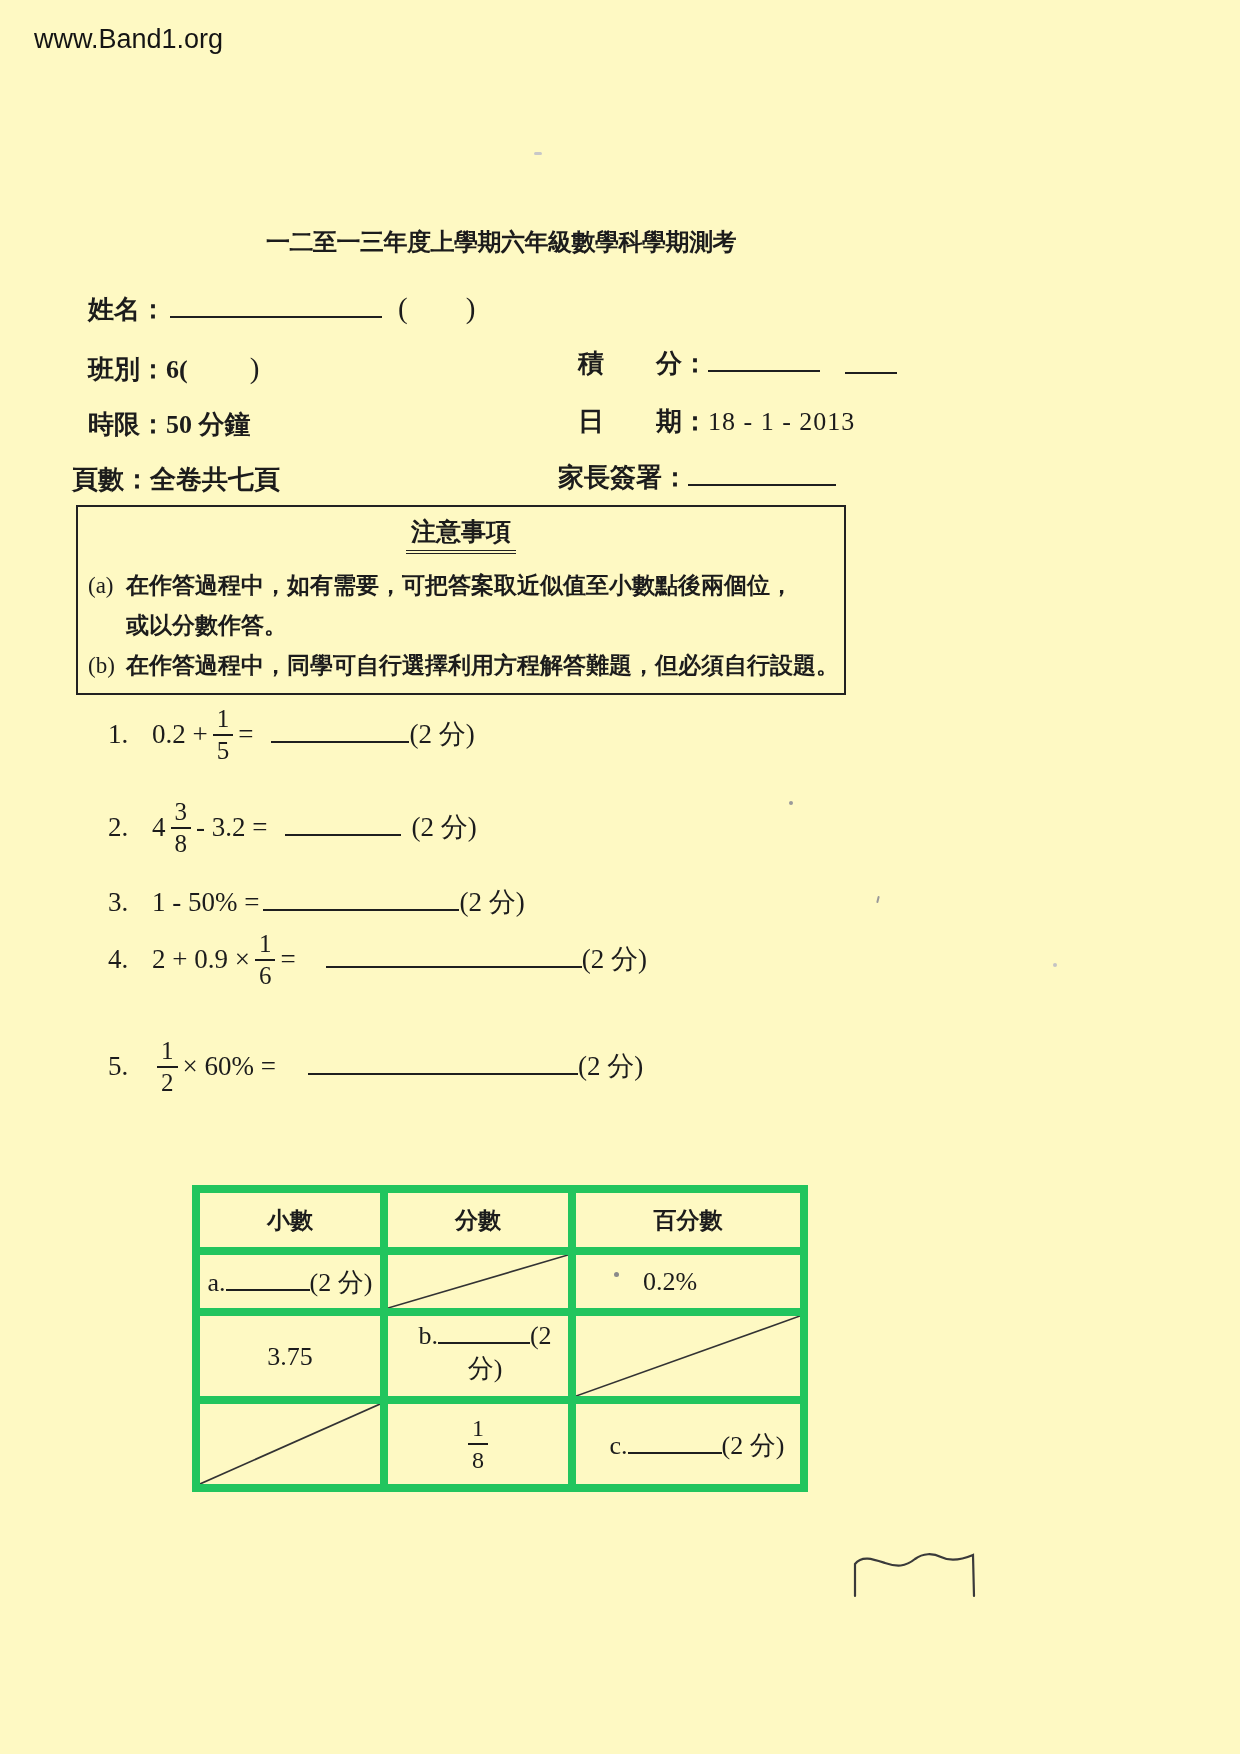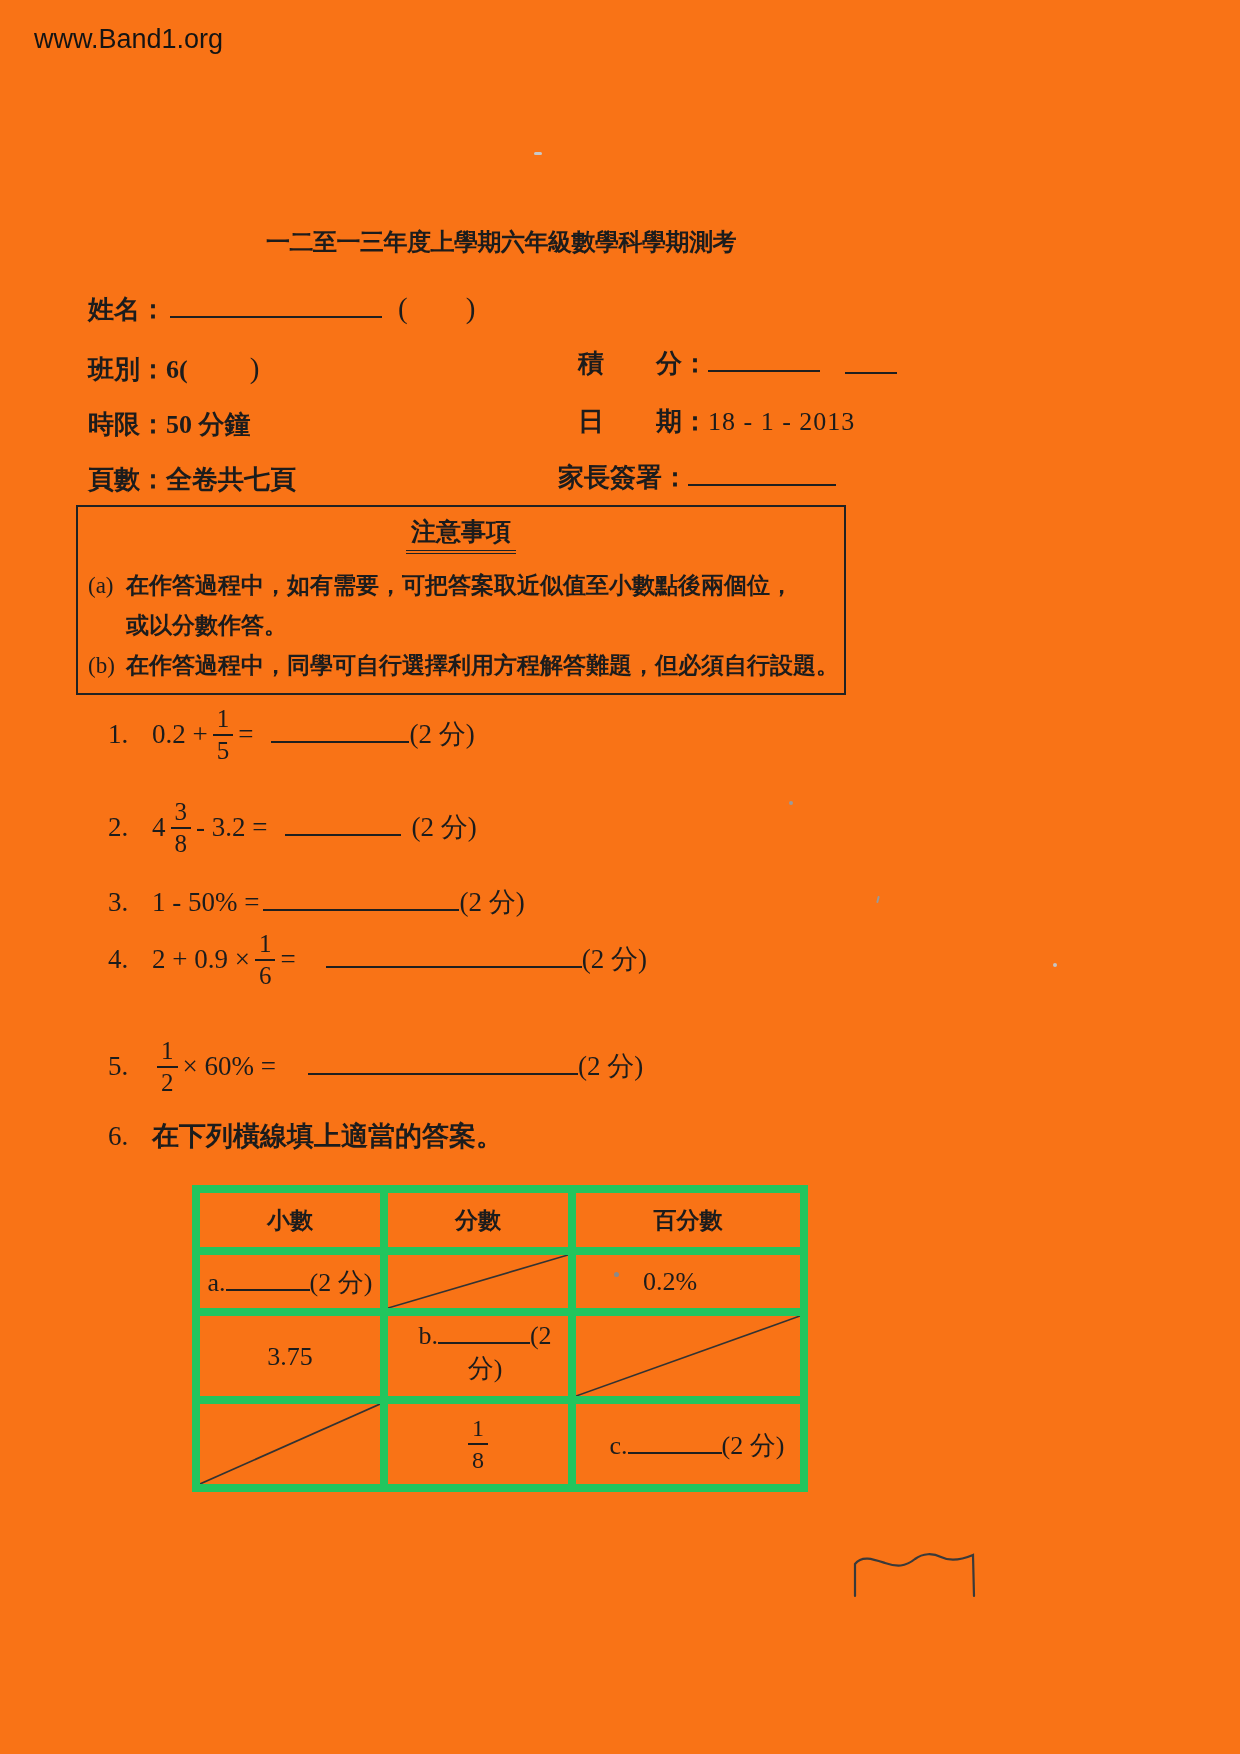--- a/index.html
+++ b/index.html
@@ -1,16 +1,16 @@
 <!DOCTYPE html>
 <html><head>
 <meta charset="utf-8">
 <style>
   html,body{margin:0;padding:0;background:#fff;}
-  .page{position:relative;width:1240px;height:1754px;background:#f97316;
+  .page{position:relative;width:1240px;height:1754px;background:#fef9c3;
         font-family:"Liberation Serif",serif;color:#1c1c1c;overflow:hidden;}
   .abs{position:absolute;white-space:nowrap;}
   .watermark{left:34px;top:24px;font-family:"Liberation Sans",sans-serif;font-size:27px;color:#141414;}
   .title{left:266px;top:226px;font-size:24px;font-weight:700;letter-spacing:-0.5px;}
   .row{position:absolute;font-size:26px;font-weight:600;white-space:nowrap;}
   .num{font-weight:400;letter-spacing:1px;}
   .paren{font-size:29px;font-weight:400;}
   .u{display:inline-block;border-bottom:2px solid #1f1f1f;height:1em;vertical-align:baseline;}
   .dash{position:absolute;border-top:2px solid #1f1f1f;}
   
@@ -63,21 +63,21 @@
   <div class="dash" style="left:845px;top:372px;width:52px"></div>
 
   <div class="row" style="left:88px;top:407px">
     <span>時限：50 分鐘</span>
   </div>
 
   <div class="row" style="left:578px;top:404px">
     <span>日　　期：</span><span class="num">18 - 1 - 2013</span>
   </div>
 
-  <div class="row" style="left:88px;top:462px">
+  <div class="row" style="left:72px;top:462px">
     <span>頁數：全卷共七頁</span>
   </div>
 
   <div class="row" style="left:558px;top:458px">
     <span>家長簽署：</span><span class="u" style="width:148px"></span>
   </div>
 
   <div class="notice">
     <div class="ntitle">注意事項</div>
     <div class="nitems">
@@ -122,23 +122,20 @@
       </span><span>=</span><span class="u" style="width:256px;margin-left:30px"></span><span>(2 分)</span>
   </div>
 
   <div class="q" style="top:1038px">
     <span class="qno">5.</span><span class="frac">
         <span class="fn">1</span>
         <span class="fd">2</span>
       </span><span>× 60% =</span><span class="u" style="width:270px;margin-left:32px"></span><span>(2 分)</span>
   </div>
 
-  <div class="q" style="top:1118px">
-    <span class="qno">6.</span><span class="q6text">在下列橫線填上適當的答案。</span>
-  </div>
 
   <table class="ctable">
     <colgroup>
         <col style="width:188px">
         <col style="width:188px">
         <col style="width:232px">
       </colgroup>
     <tbody>
         <tr class="thead" style="height:62px">
       <td>小數</td>

